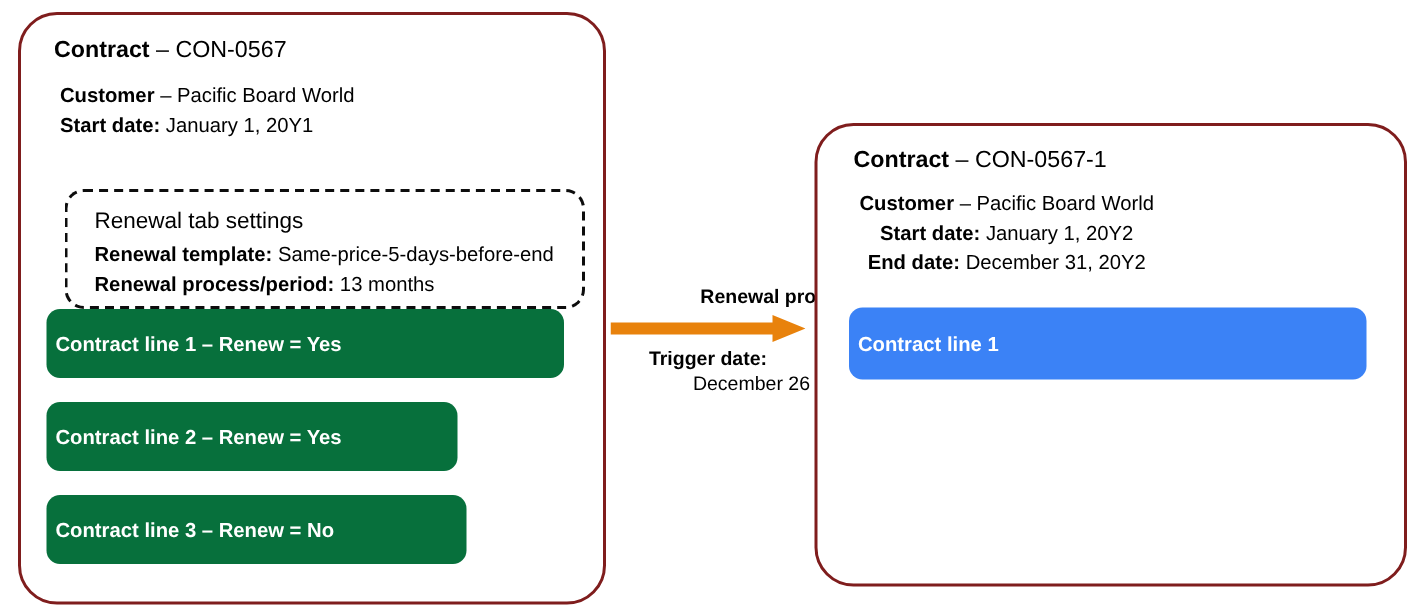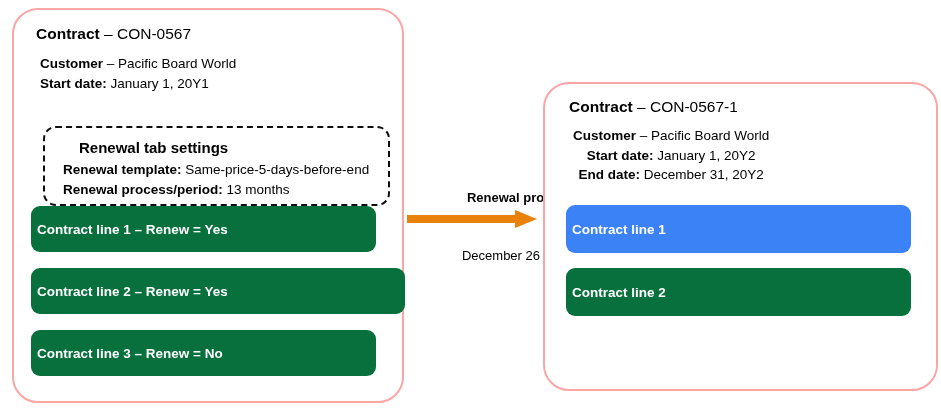--- a/index.html
+++ b/index.html
@@ -16,21 +16,21 @@
     width: 941px;
     height: 409px;
     background: #ffffff;
     overflow: hidden;
   }
 
   
   .panel {
     position: absolute;
     box-sizing: border-box;
-    border: 2px solid #fca5a5;
+    border: 2px solid #7f1d1d;
     border-radius: 26px;
     background: #ffffff;
   }
   #panel-source {
     left: 12px;
     top: 8px;
     width: 392px;
     height: 395px;
   }
   #panel-renewed {
@@ -68,24 +68,24 @@
     left: 29px;
     top: 116px;
     width: 347px;
     height: 80px;
     border: 2px dashed #0d0d0d;
     border-radius: 13px;
     background: #ffffff;
   }
   #settings-box .settings-title {
     position: absolute;
-    left: 34px;
+    left: 18px;
     top: 10px;
     font-size: 15px;
-    font-weight: bold;
+    font-weight: normal;
     line-height: 19px;
     white-space: nowrap;
   }
   #settings-box .settings-list {
     position: absolute;
     left: 18px;
     top: 32px;
     font-size: 13.5px;
     line-height: 20px;
     white-space: nowrap;
@@ -186,36 +186,37 @@
         </div>
         <div class="detail-row">
           <span class="lbl">Renewal process/period:</span><span class="val"> </span><span class="val">13 months</span>
         </div>
       </div>
     </div>
 
     <div class="line-bar" style="left:17px; top:196px; width:345px; height:46px; background:#07703c;">
       <span>Contract line 1 – Renew = Yes</span>
     </div>
-    <div class="line-bar" style="left:17px; top:258px; width:374px; height:46px; background:#07703c;">
+    <div class="line-bar" style="left:17px; top:258px; width:274px; height:46px; background:#07703c;">
       <span>Contract line 2 – Renew = Yes</span>
     </div>
-    <div class="line-bar" style="left:17px; top:320px; width:345px; height:46px; background:#07703c;">
+    <div class="line-bar" style="left:17px; top:320px; width:280px; height:46px; background:#07703c;">
       <span>Contract line 3 – Renew = No</span>
     </div>
   </div>
 
   <div id="process-group">
 
     <div id="process-label">Renewal process</div>
 
     <svg id="arrow" viewBox="0 0 130 18" preserveAspectRatio="none">
       <path d="M0 5 L108 5 L108 0 L130 9 L108 18 L108 13 L0 13 Z" fill="#e8820c"></path>
     </svg>
 
+    <div id="trigger-label">Trigger date:</div>
     <div id="trigger-value">December 26</div>
   </div>
 
   <div class="panel" id="panel-renewed">
 
     <div class="panel-title" style="left:24px; top:14px;">
       <span class="lbl">Contract</span><span class="val"> – </span><span class="val">CON-0567-1</span>
     </div>
 
     <div class="detail-list" style="left:28px; top:42px;">
@@ -229,18 +230,15 @@
       </div>
 
       <div class="detail-row">
         <span class="lbl">End date:</span><span class="val"> </span><span class="val">December 31, 20Y2</span>
       </div>
     </div>
 
     <div class="line-bar" style="left:21px; top:121px; width:345px; height:48px; background:#3b82f6;">
       <span>Contract line 1</span>
     </div>
-    <div class="line-bar" style="left:21px; top:184px; width:345px; height:48px; background:#07703c;">
-      <span>Contract line 2</span>
-    </div>
   </div>
 
 </div>
 
 </body></html>

